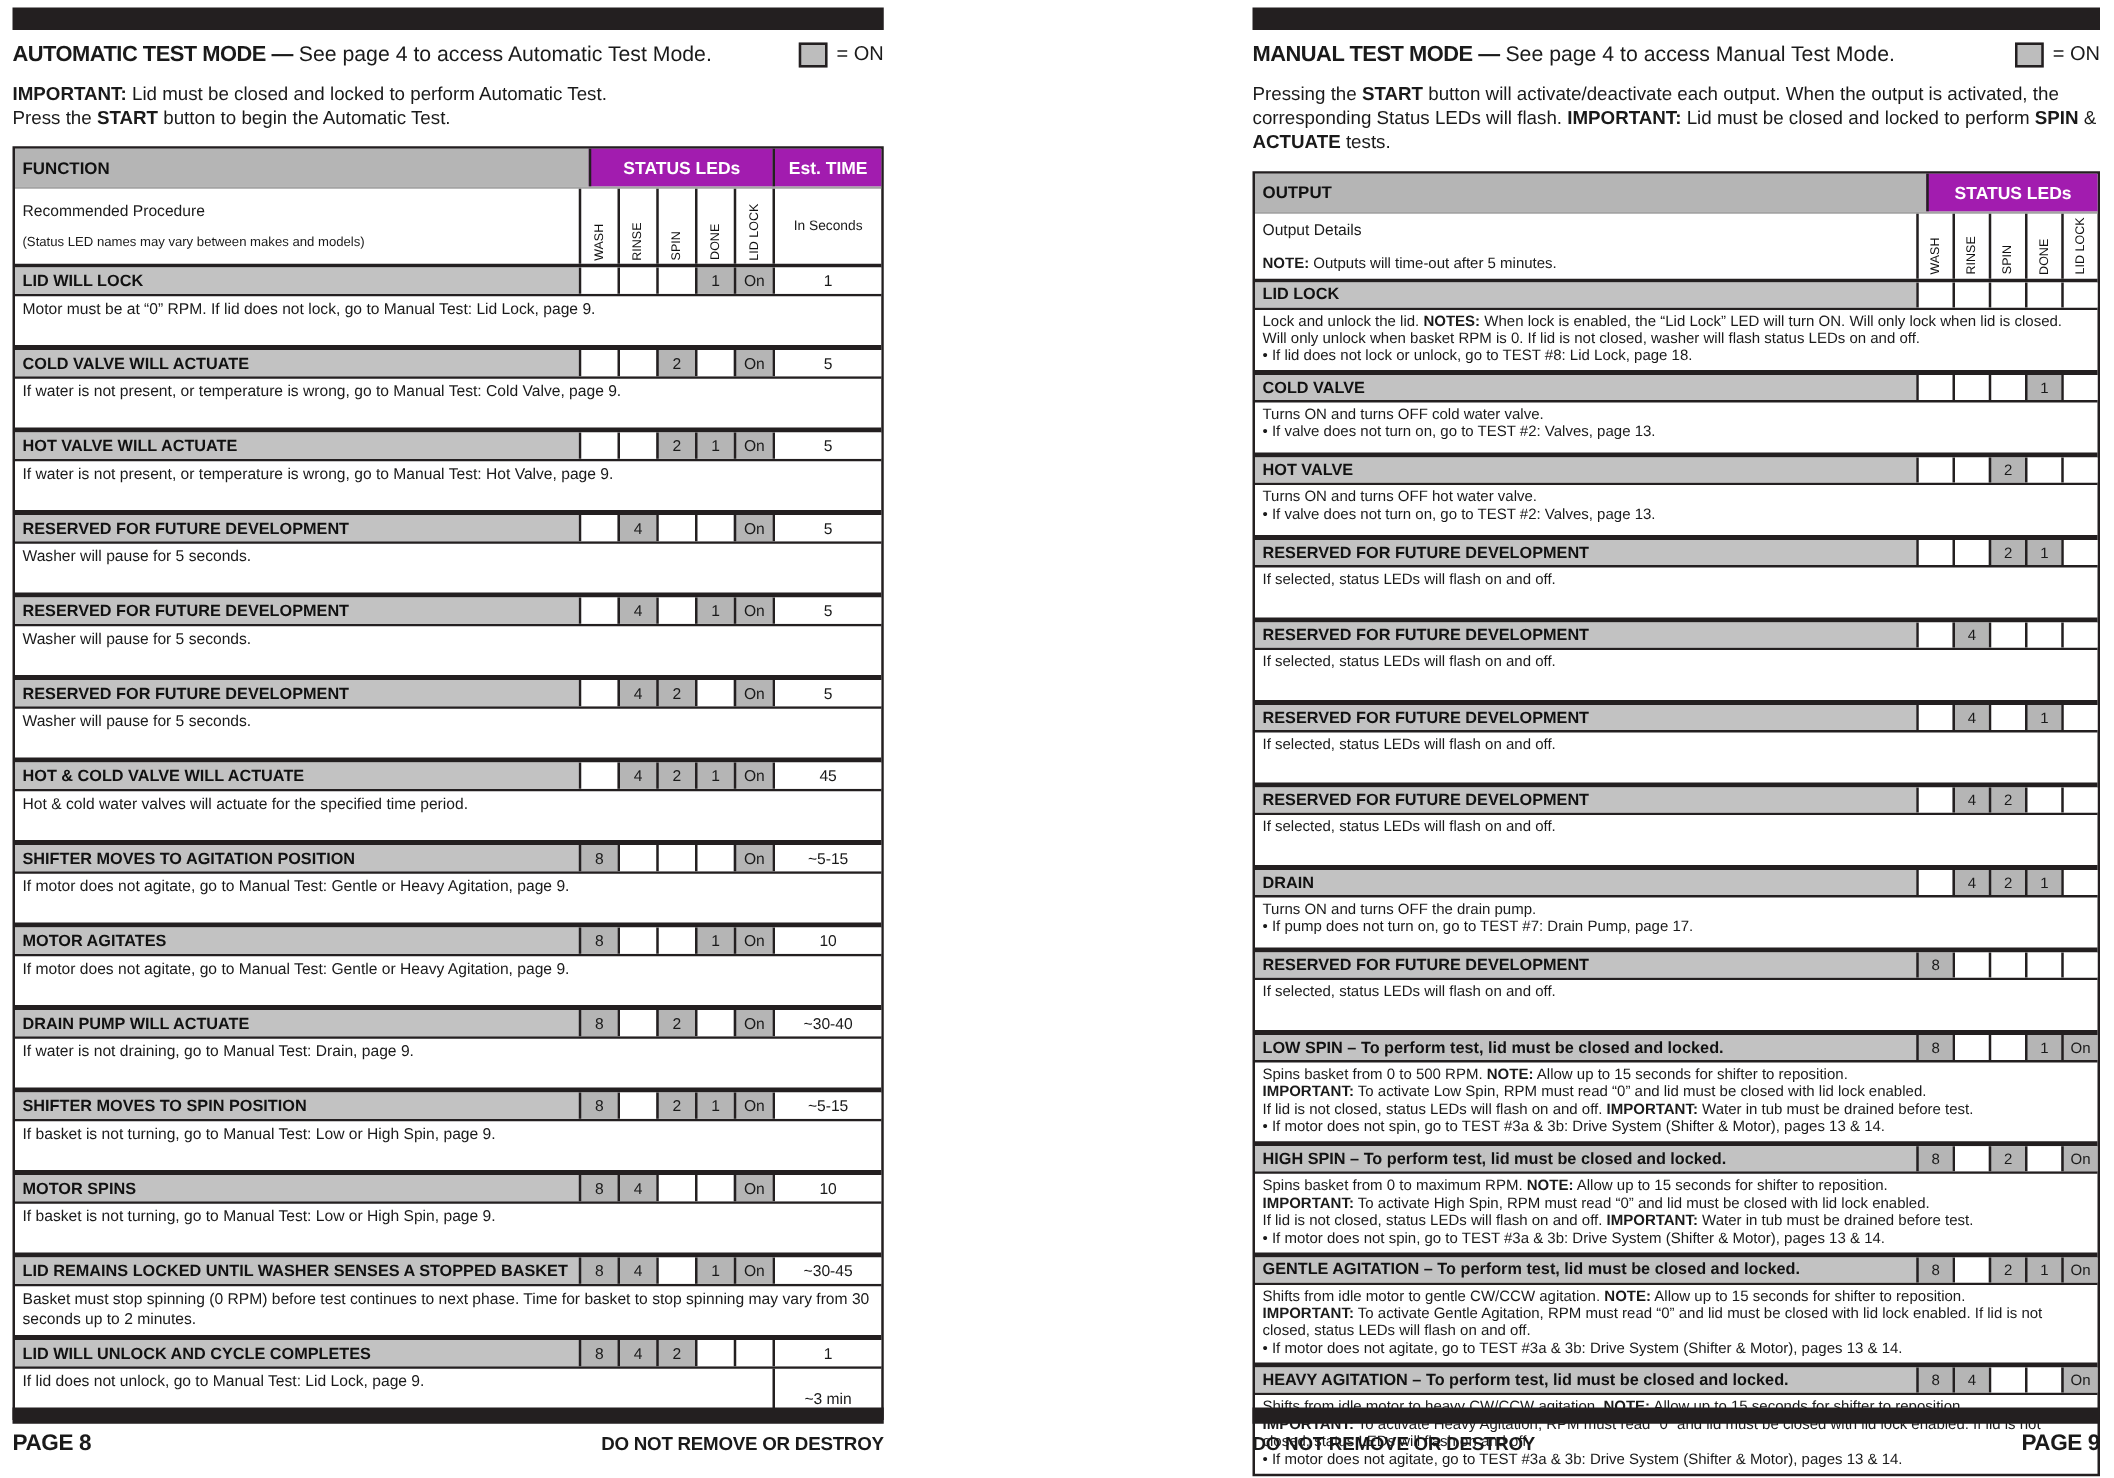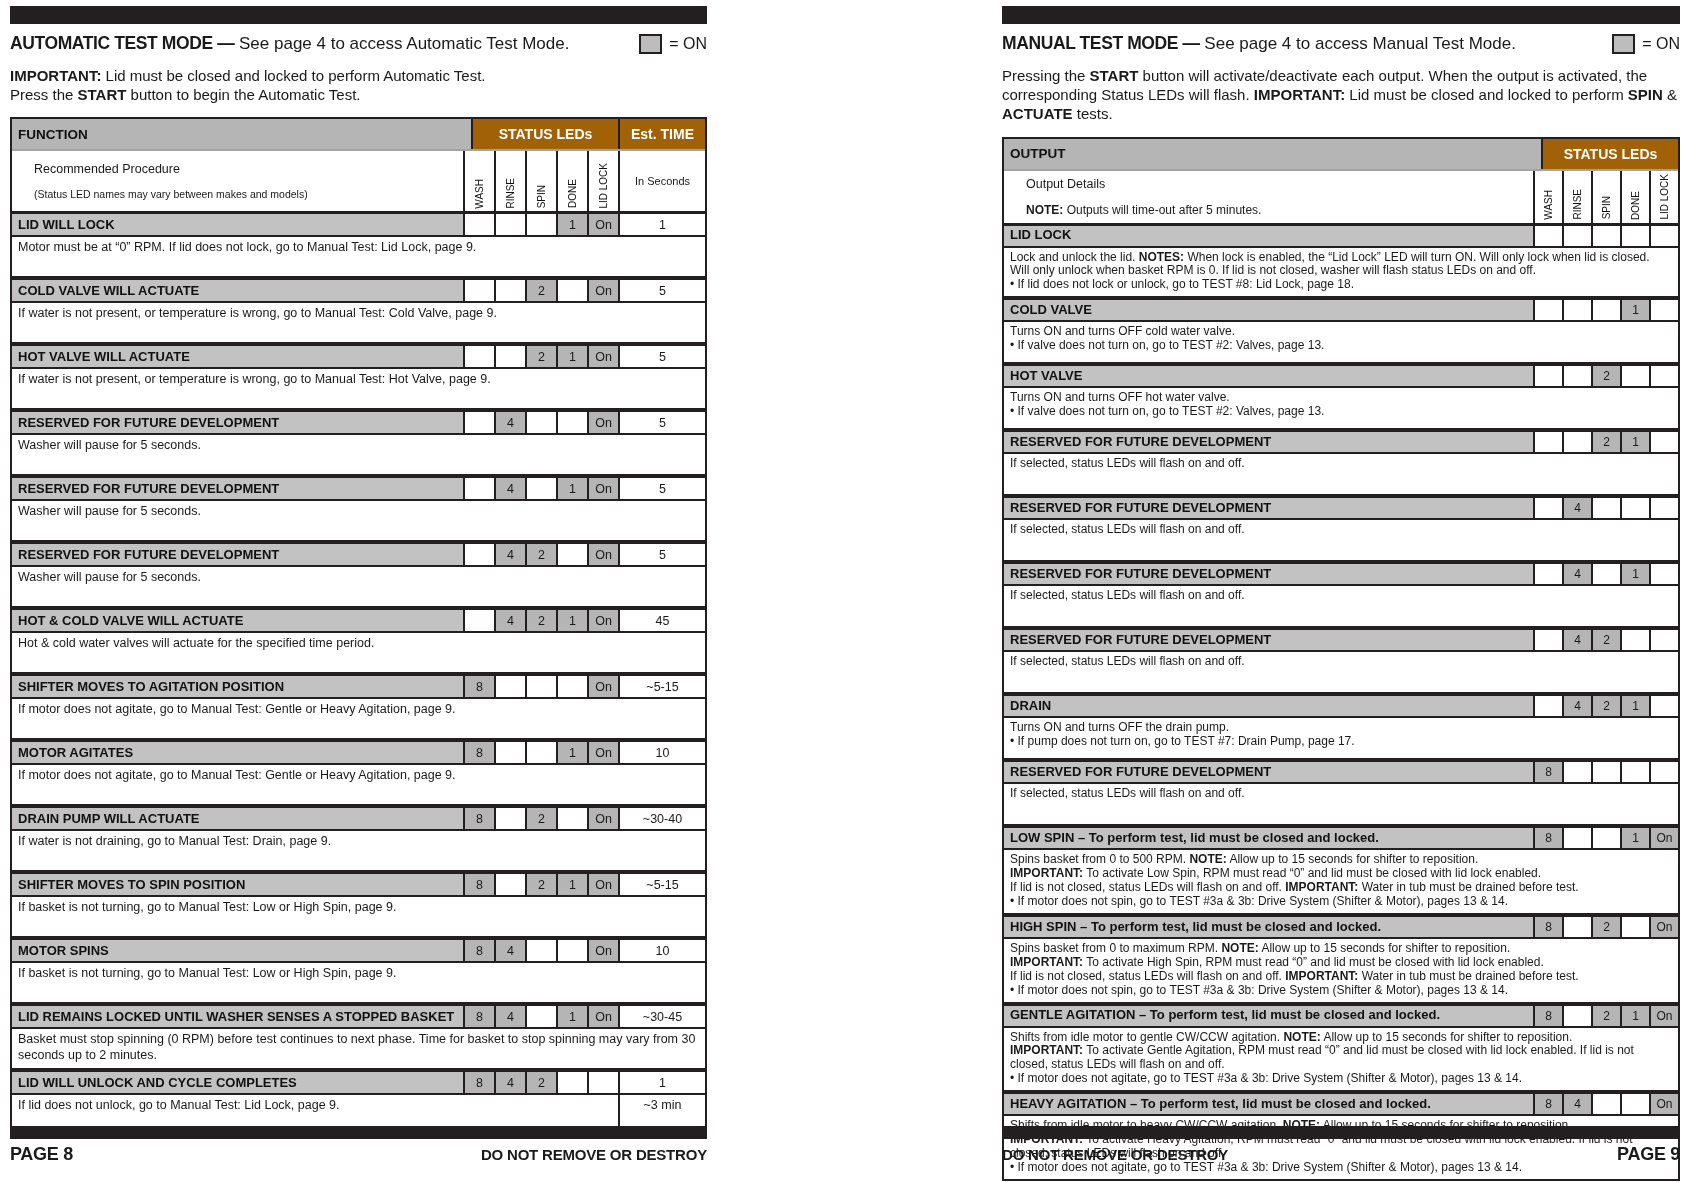--- a/index.html
+++ b/index.html
@@ -17,29 +17,29 @@
   .titletext .tb{font-weight:800;letter-spacing:-0.4px;font-size:17.5px;}
   .legend{display:flex;align-items:center;gap:7px;font-size:16px;}
   .swatch{width:19px;height:16px;background:#bdbdbd;border:2px solid #231f20;display:inline-block;}
 
   .intro{margin-top:12px;font-size:15px;line-height:1.28;}
   .intro .line{margin:0;}
 
   .dtable{border:2px solid #231f20;margin-top:13px;}
   .thead{display:flex;border-bottom:2px solid #a3a3a3;height:30px;}
   .headgray{flex:1;background:#b5b5b5;font-weight:bold;font-size:13.5px;display:flex;align-items:center;padding-left:6px;color:#111;}
-  .headblack{background:#a16207;color:#fff;font-weight:bold;font-size:14px;display:flex;align-items:center;justify-content:center;border-left:2px solid #231f20;flex:none;}
+  .headblack{background:#a21caf;color:#fff;font-weight:bold;font-size:14px;display:flex;align-items:center;justify-content:center;border-left:2px solid #231f20;flex:none;}
   .left .ledshead{width:145px;}
   .right .ledshead{width:135px;}
   .timehead{width:85px;}
 
   .subhead{display:flex;border-bottom:3px solid #231f20;}
   .left .subhead{height:60px;}
   .right .subhead{height:52px;}
-  .subleft{flex:1;padding:4px 22px;display:flex;flex-direction:column;justify-content:center;gap:12px;}
+  .subleft{flex:1;padding:4px 6px;display:flex;flex-direction:column;justify-content:center;gap:12px;}
   .sub1{font-size:12.5px;}
   .left .sub2{font-size:10.5px;}
   .right .sub2{font-size:12px;}
   .vcell{border-left:2px solid #231f20;display:flex;align-items:flex-end;justify-content:center;padding-bottom:3px;flex:none;}
   .left .vcell{width:29px;}
   .right .vcell{width:27px;}
   .vcell span{writing-mode:vertical-rl;transform:rotate(180deg);font-size:10px;color:#111;white-space:nowrap;}
   .timecell{width:85px;border-left:2px solid #231f20;display:flex;align-items:center;justify-content:center;font-size:11px;flex:none;}
 
   .block{border-top:4px solid #231f20;}
@@ -48,21 +48,21 @@
   .right .bandrow{min-height:20px;}
   .bandtitle{flex:1;background:#c2c2c2;font-weight:bold;font-size:13px;line-height:1.12;padding:2px 6px;display:flex;align-items:center;color:#111;}
   .ledcell{border-left:2px solid #231f20;display:flex;align-items:center;justify-content:center;font-size:12.5px;background:#fff;flex:none;}
   .left .ledcell{width:29px;}
   .right .ledcell{width:27px;font-size:12px;}
   .ledcell.filled{background:#b5b5b5;}
   .timeval{width:85px;border-left:2px solid #231f20;display:flex;align-items:center;justify-content:center;font-size:12.5px;background:#fff;flex:none;}
   .descrow{display:flex;align-items:stretch;}
   .desc{flex:1;padding:3px 6px 4px 6px;font-size:12.5px;line-height:1.22;white-space:pre-line;min-height:32px;}
   .right .desc{font-size:12px;line-height:1.16;min-height:33px;}
-  .timedesc{width:85px;border-left:2px solid #231f20;display:flex;align-items:flex-start;justify-content:center;font-size:12.5px;padding-top:3px;flex:none;}
+  .timedesc{width:85px;border-left:2px solid #231f20;display:flex;align-items:flex-start;justify-content:center;font-size:12.5px;padding-top:17px;flex:none;}
 
   .footbar{position:absolute;top:1126px;left:0;right:0;height:13px;background:#231f20;}
   .footrow{position:absolute;top:1144px;left:0;right:0;display:flex;justify-content:space-between;align-items:baseline;}
   .pagelab{font-weight:700;font-size:18px;letter-spacing:-0.3px;}
   .notice{font-weight:800;font-size:15px;letter-spacing:-0.2px;}
   b{font-weight:bold;}
 </style>
 </head>
 <body>
 

